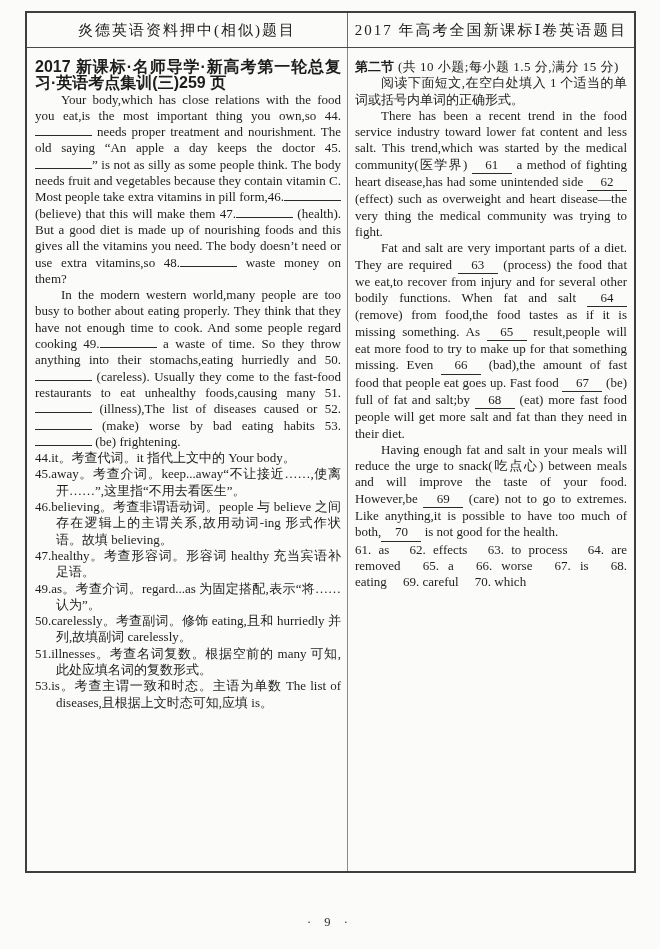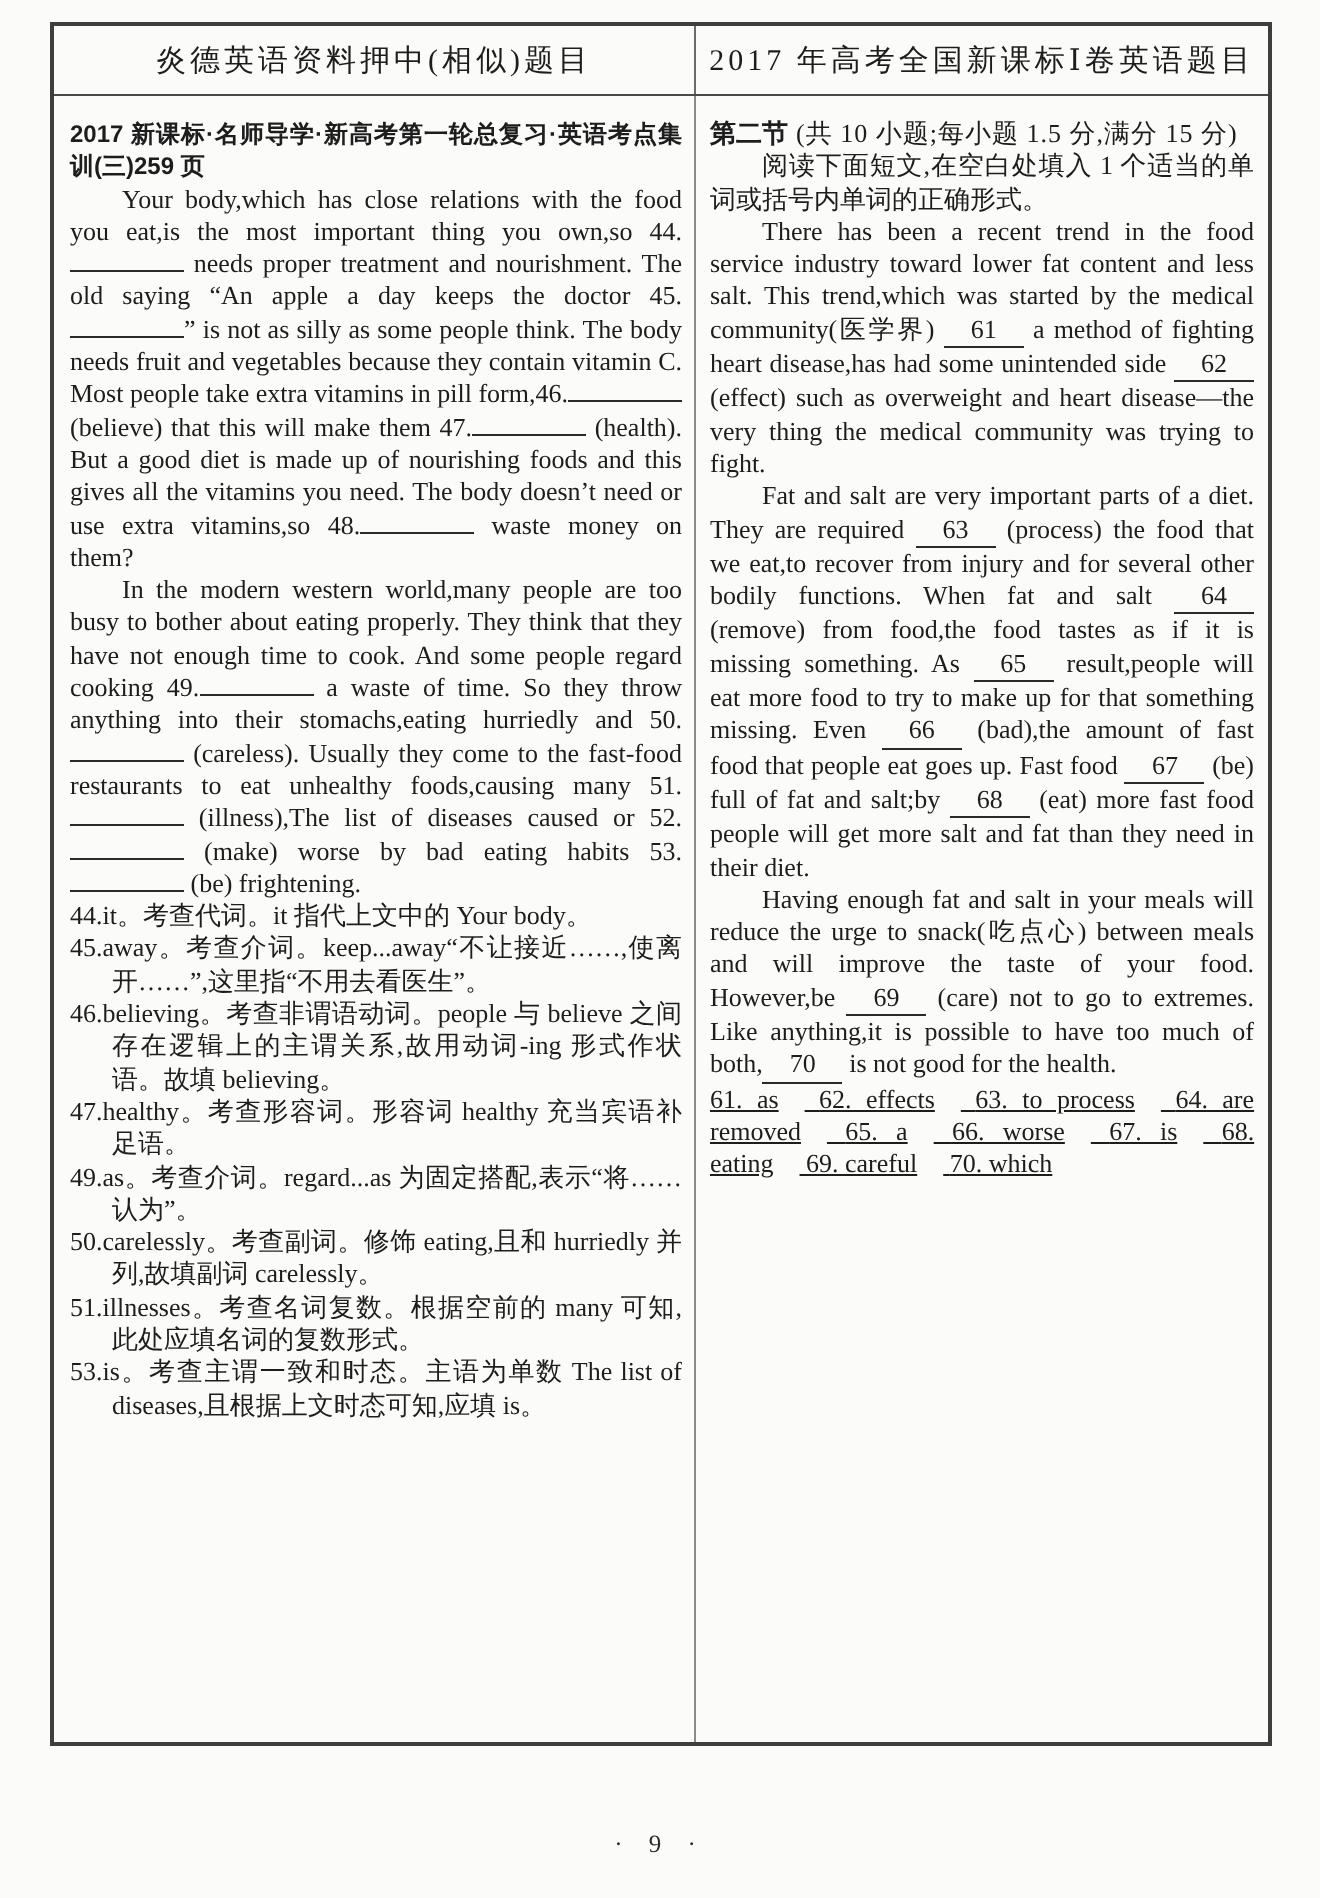--- a/index.html
+++ b/index.html
@@ -50,21 +50,21 @@
     border-right: 1px solid #8a8a8a;
     padding: 11px 6px 0 8px;
   }
   .col.right {
     flex: 1;
     padding: 11px 7px 0 7px;
   }
   .source-heading {
     font-family: "Liberation Sans", "DejaVu Sans", sans-serif;
     font-weight: bold;
-    font-size: 12px;
+    font-size: 16px;
   }
   .para { text-align: justify; }
   .fl-indent { text-indent: 26px; }
   .blank {
     display: inline-block;
     border-bottom: 1px solid #2a2a2a;
     text-indent: 0;
   }
   .blank.empty { width: 57px; height: 12px; vertical-align: baseline; }
   .blank.num { min-width: 40px; padding: 0 5px; text-align: center; }
@@ -73,21 +73,21 @@
     text-indent: -21px;
     text-align: justify;
   }
   .section-line { white-space: nowrap; }
   .section-label {
     font-family: Liberation Serif, serif;
     font-weight: bold;
     margin-right: 4px;
   }
   .section-info { letter-spacing: 0.5px; }
-  .answer-key { text-align: justify; text-decoration: underline; }
+  .answer-key { text-align: justify; }
   .ak-item { margin-right: 13px; }
   .page-number {
     position: absolute;
     left: 0; right: 0;
     top: 915px;
     text-align: center;
     font-size: 12.5px;
     letter-spacing: 5px;
     color: #2b2b2b;
   }

